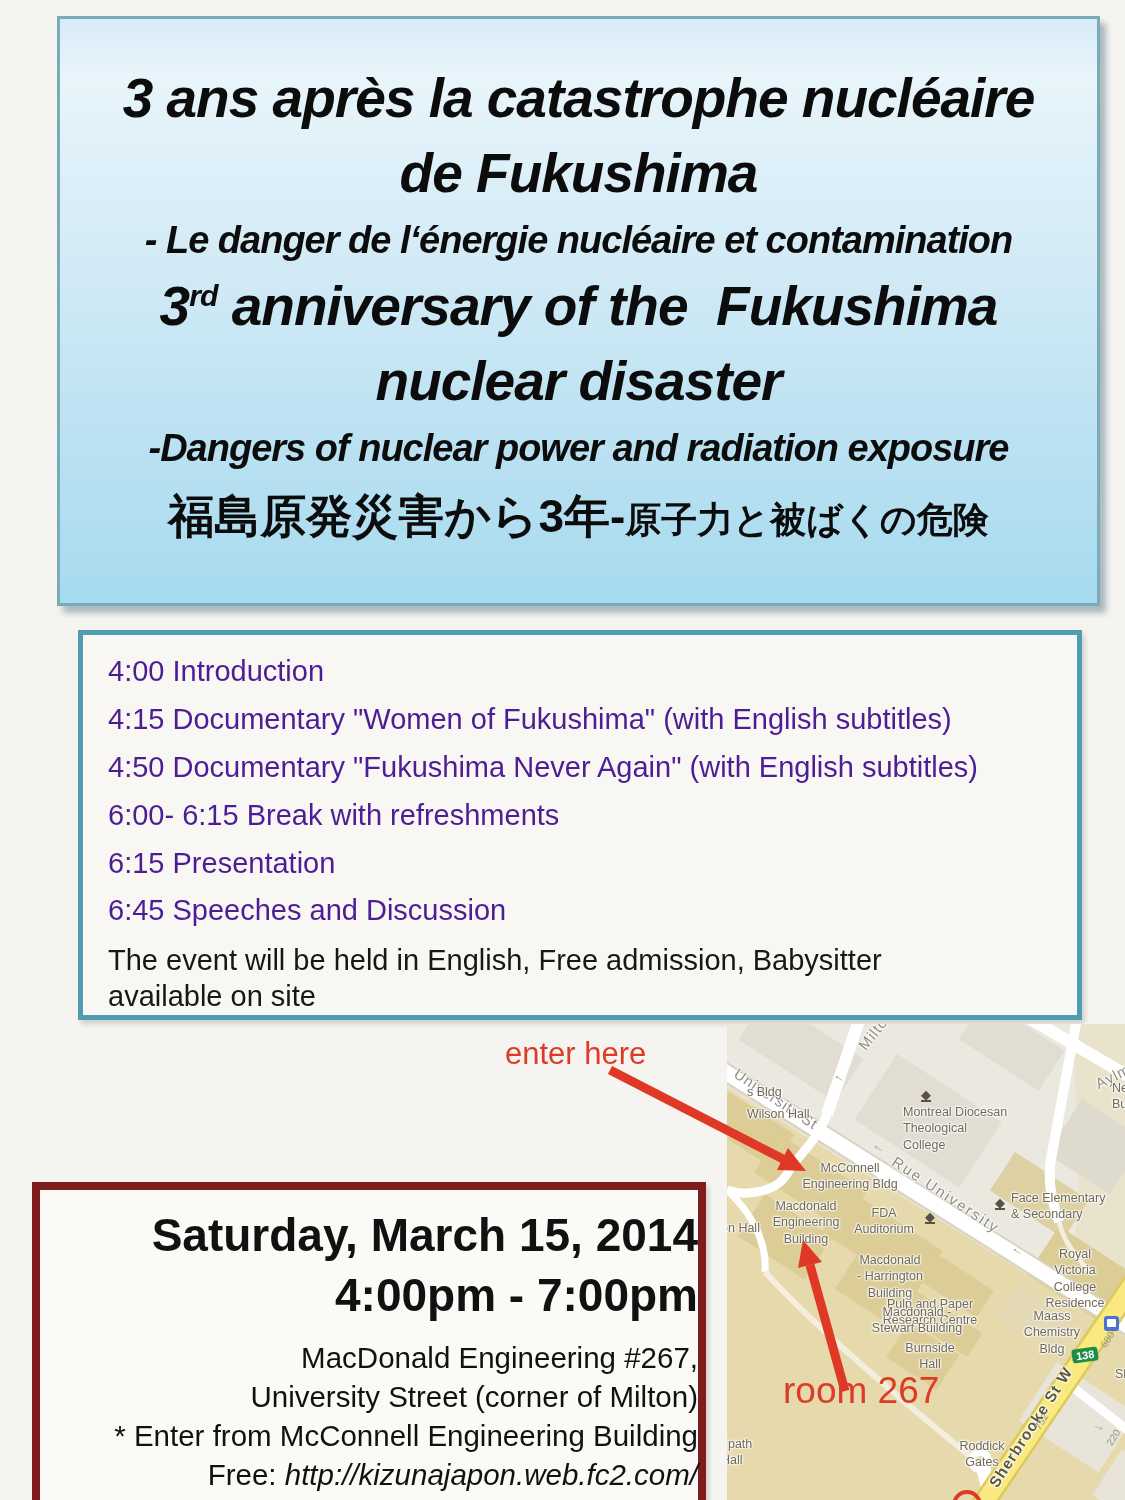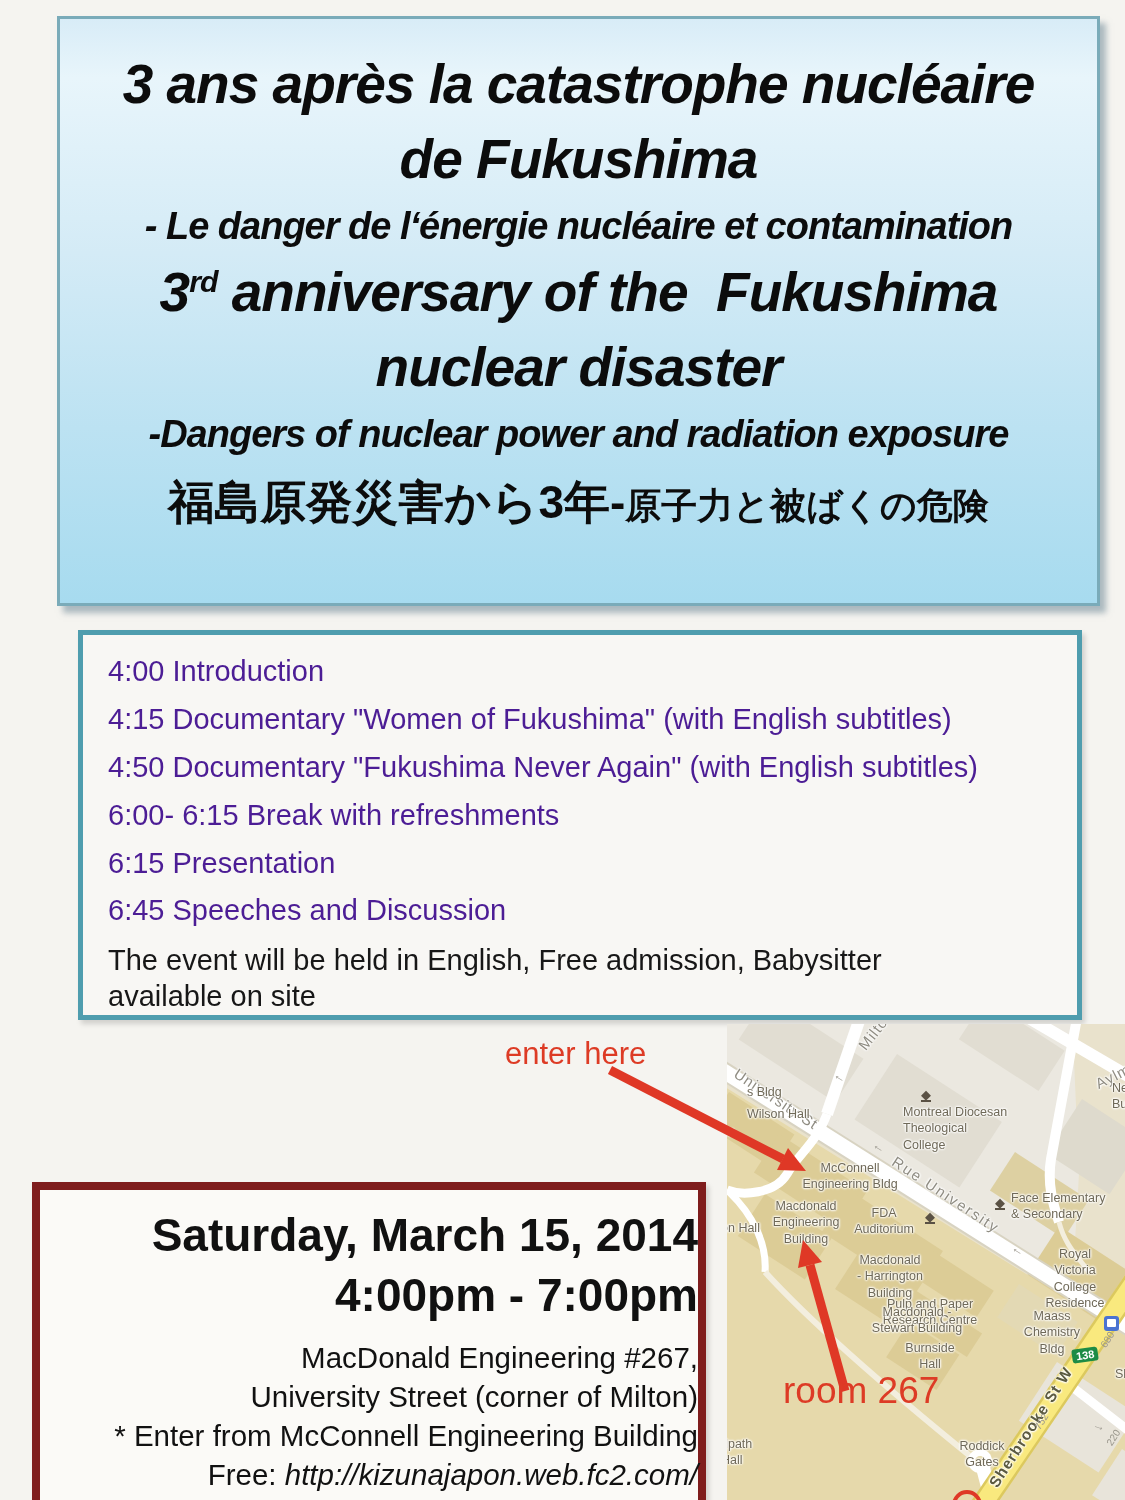--- a/index.html
+++ b/index.html
@@ -14,21 +14,21 @@
     box-shadow:6px 7px 6px rgba(110,135,150,.55);
     text-align:center;color:#0c0c0c;
   }
   .hl{font-style:italic;font-weight:bold;letter-spacing:-1px;}
   .hl-big{font-size:55px;line-height:1.36;}
   .hl-med{font-size:38px;line-height:1.55;}
   .hl sup{font-size:0.55em;vertical-align:super;}
   .hl-jp{font-weight:bold;line-height:1.4;margin-top:6px;letter-spacing:0;}
   .hl-jp .jp-main{font-size:46px;}
   .hl-jp .jp-sub{font-size:36px;}
-  .header-inner{padding-top:28px;}
+  .header-inner{padding-top:42px;}
 
   
   .schedule-box{
     position:absolute;left:78px;top:630px;width:994px;height:380px;
     border:5px solid #4f9dae;background:#f8f7f4;
     box-shadow:3px 4px 5px rgba(0,0,0,.15);
   }
   .schedule-list{list-style:none;margin:21px 0 0 25px;padding:0;}
   .schedule-list li{font-size:29px;line-height:1.1;margin-bottom:16px;color:#4c1d95;}
   .schedule-note{font-size:29px;line-height:1.22;color:#171717;margin:2px 0 0 25px;max-width:835px;}

